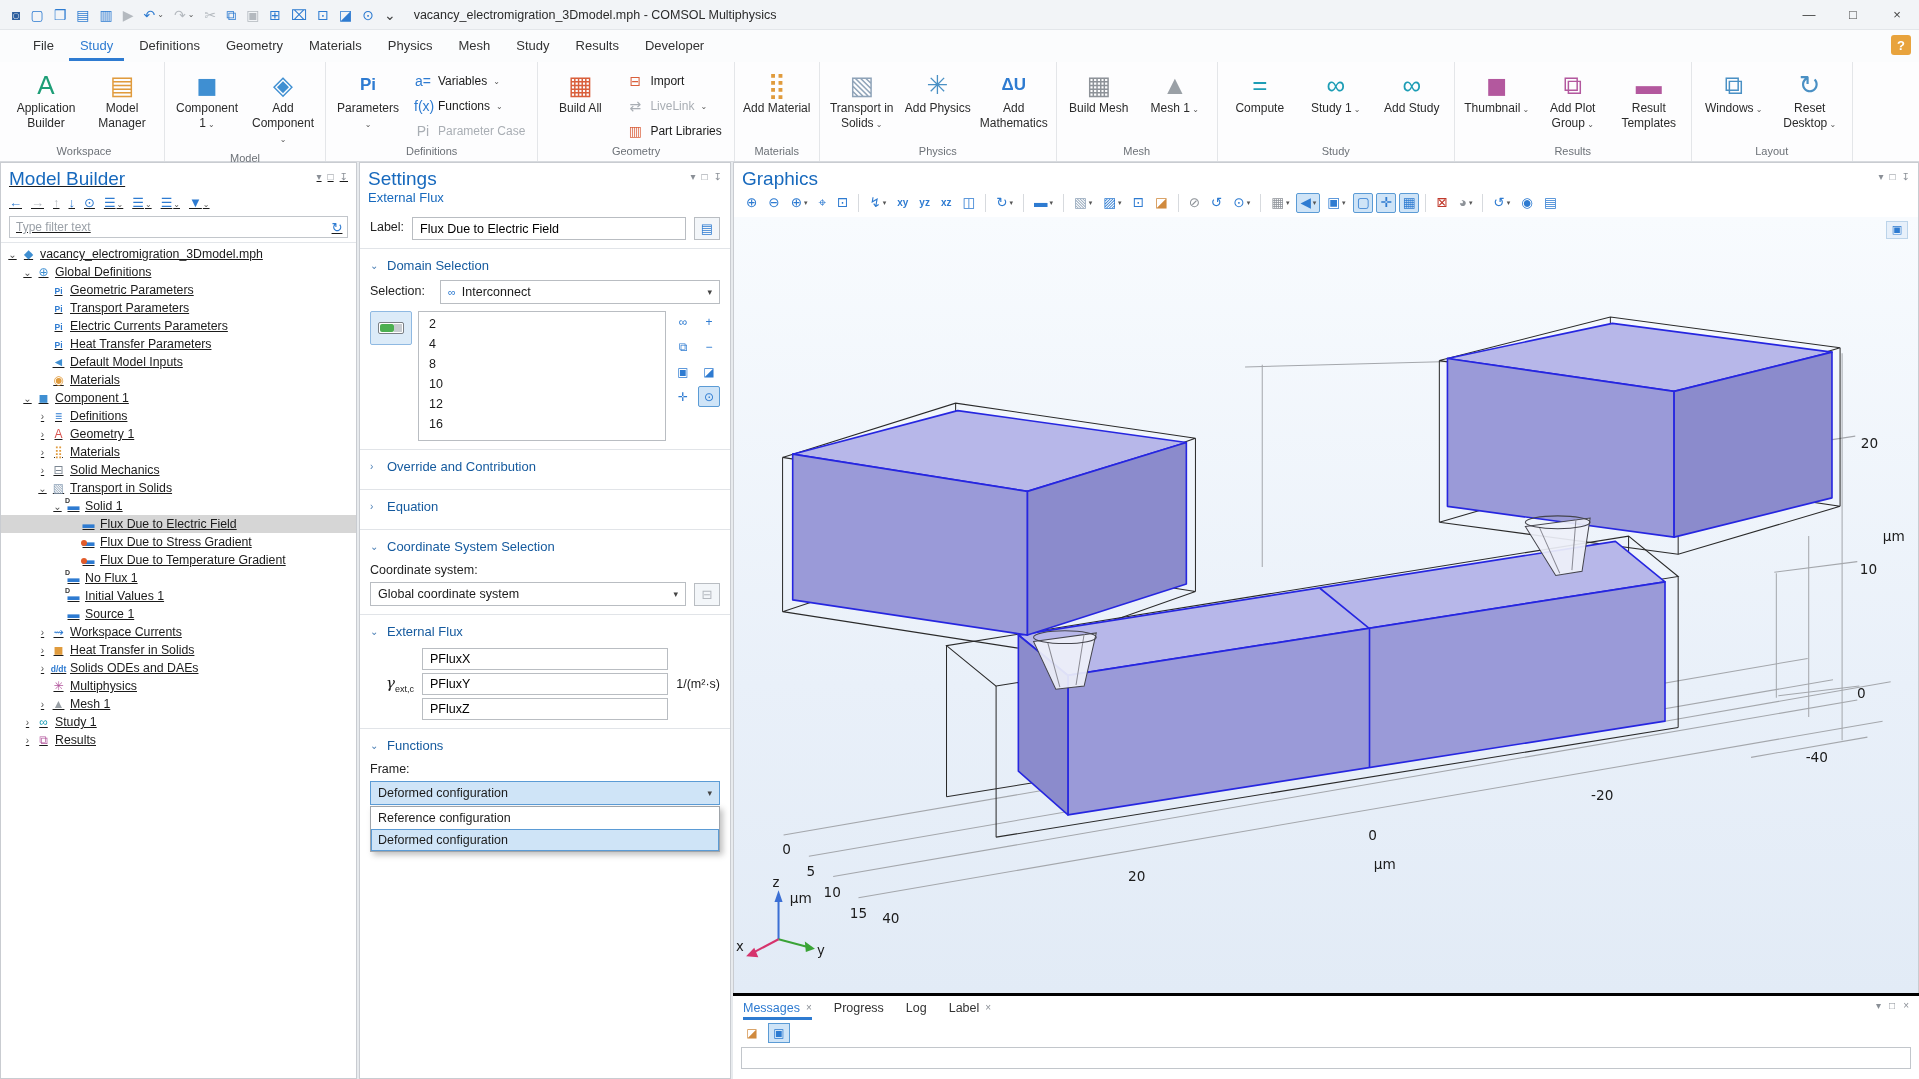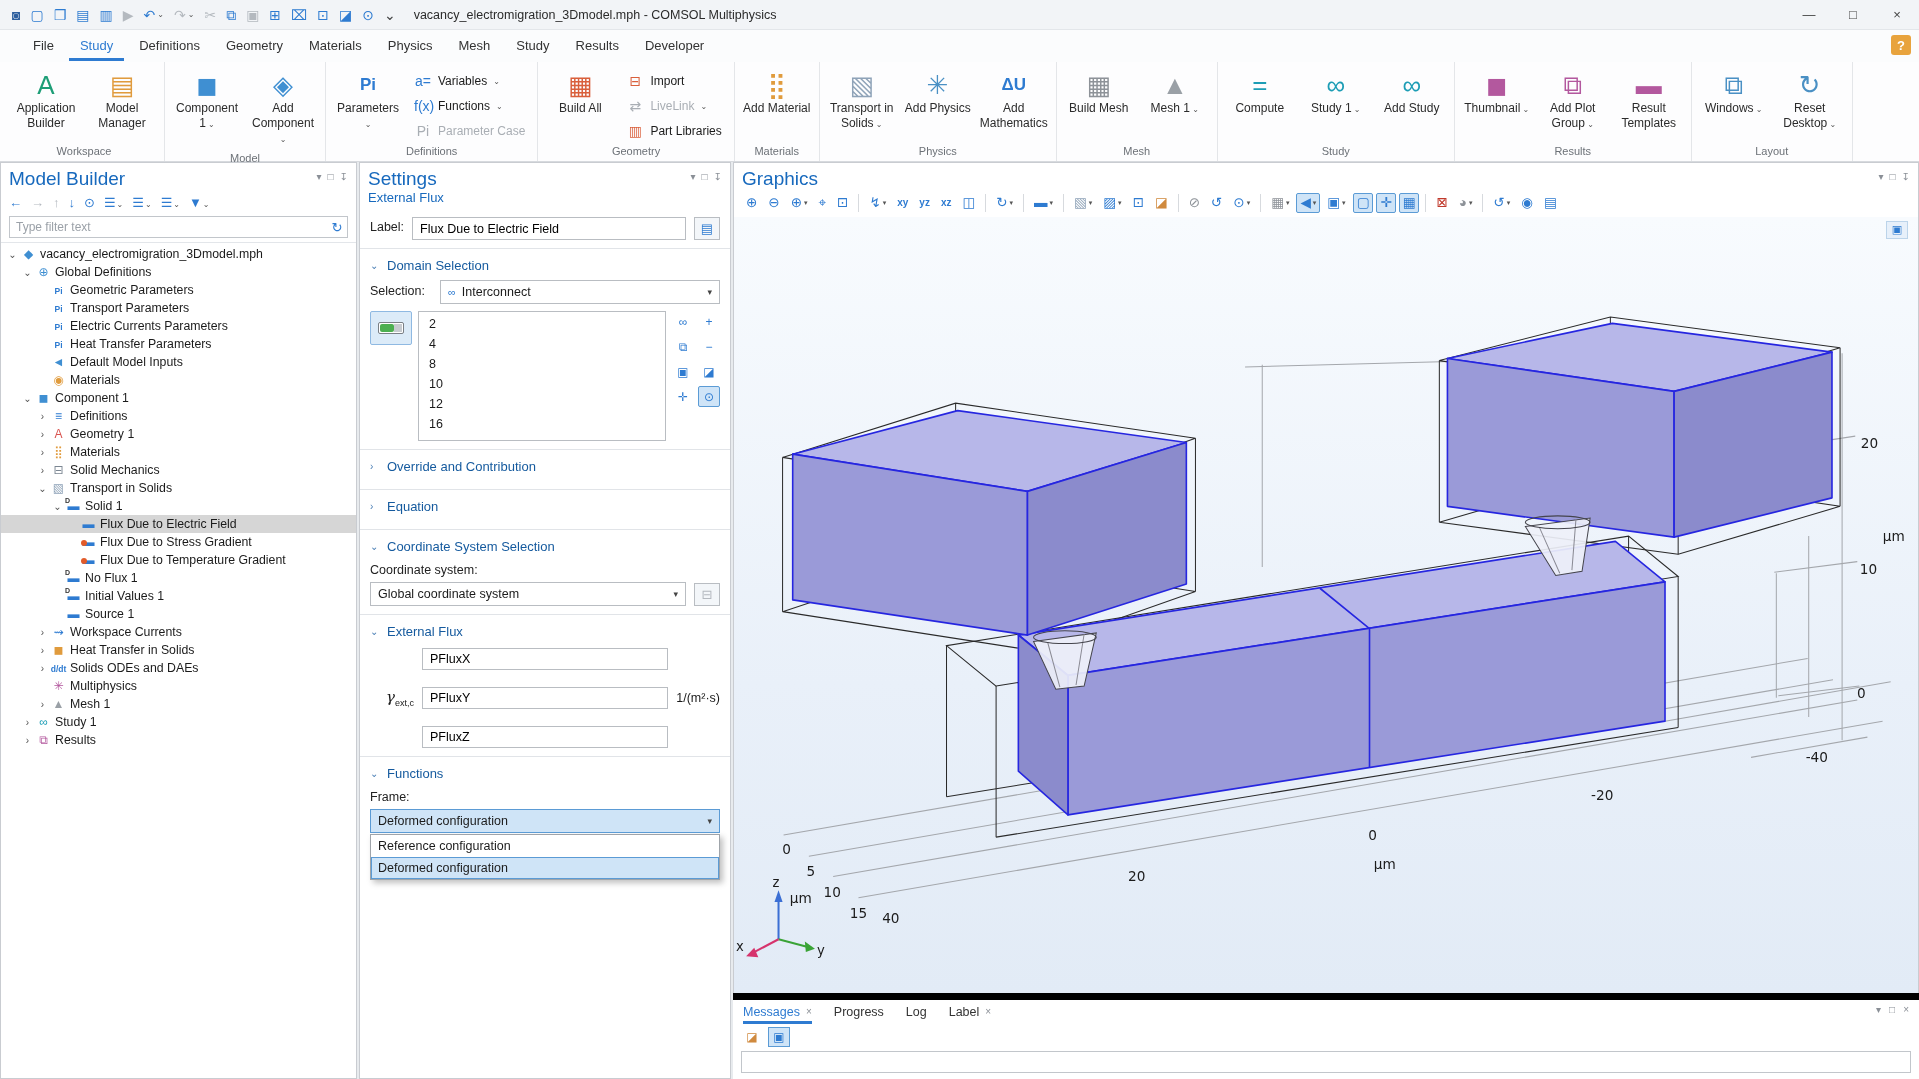--- a/index.html
+++ b/index.html
@@ -46,21 +46,21 @@
 
   
   .main { flex:1; display:flex; min-height:0; }
   .panel { background:#fff; border:1px solid #c9ccd1; display:flex; flex-direction:column; min-height:0; }
   .panel-head { display:flex; align-items:flex-start; justify-content:space-between; padding:5px 8px 0; }
   .panel-title { font-size:19px; color:#1769bd; font-weight:400; }
   .panel-ctrls { display:flex; gap:6px; padding-top:3px; }
   .pc { font-size:10px; color:#8a8f96; }
 
   
-  .mb { width:357px; }
+  .mb { width:357px;text-decoration:underline; }
   .mb-tools { display:flex; align-items:center; gap:9px; padding:5px 8px 4px; }
   .mbt { font-size:13px; color:#2e7bd1; }
   .mbt.dis { color:#b4b9bf; }
   .mbt .arr { font-size:8px; color:#555; margin-left:1px; }
   .mb-filter { display:flex; align-items:center; margin:2px 8px 4px; border:1px solid #c2c6cb; height:22px; }
   .mb-filter input { flex:1; border:0; outline:0; padding:0 6px; font-size:12px; color:#333; font-family:inherit; }
   .mb-filter input::placeholder { color:#9ba1a8; }
   .mb-refresh { width:20px; text-align:center; color:#2e7bd1; font-size:13px; }
   .tree { flex:1; overflow:hidden; border-top:1px solid #e3e6ea; padding-top:2px; }
   .tree-row { display:flex; align-items:center; height:18px; white-space:nowrap; cursor:default; }
@@ -100,21 +100,21 @@
   .dom-item { height:20px; line-height:20px; padding-left:10px; font-size:12.5px; }
   .sel-tools { display:grid; grid-template-columns:22px 22px; gap:4px; }
   .stool { width:22px; height:21px; display:flex; align-items:center; justify-content:center; font-size:12px;
     color:#2e7bd1; border:1px solid transparent; border-radius:2px; }
   .stool.active { background:#cfe4f7; border-color:#5b9bd5; }
   .cap { font-size:12.5px; color:#222; padding:2px 0 5px; }
   .flux-grid { display:flex; align-items:center; gap:8px; margin-top:2px; }
   .flux-sym { width:44px; text-align:right; font-size:13px; }
   .flux-sym i { font-family:"DejaVu Serif",serif; font-size:15px; }
   .flux-sym sub { font-size:9px; }
-  .flux-fields { flex:1; display:flex; flex-direction:column; gap:17px; }
+  .flux-fields { flex:1; display:flex; flex-direction:column; gap:3px; }
   .flux-fields input { height:22px; border:1px solid #b9bdc2; padding:0 7px; font-size:12.5px; font-family:inherit; width:100%; }
   .flux-unit { font-size:12.5px; white-space:nowrap; }
   .dd-panel { border:1px solid #9fa4aa; background:#fff; box-shadow:3px 3px 6px rgba(0,0,0,.25); margin-top:1px; }
   .dd-opt { height:22px; line-height:20px; padding:0 6px; font-size:12.5px; border:1px solid transparent; }
   .dd-opt.sel { background:#cfe4f7; border-color:#5b9bd5; }
 
   
   .rightcol { flex:1; margin-left:2px; display:flex; flex-direction:column; min-width:0; }
   .gfx { flex:1; display:flex; flex-direction:column; min-height:0; }
   .gfx-tools { display:flex; align-items:center; gap:3px; padding:3px 8px 4px; flex-wrap:nowrap; }
@@ -123,21 +123,21 @@
   .gt .g.small { font-size:10px; font-weight:bold; }
   .gt .arr { font-size:7px; color:#555; margin-left:2px; }
   .gt.active { background:#cfe4f7; border-color:#5b9bd5; }
   .gt-sep { width:1px; height:18px; background:#d7dade; margin:0 3px; }
   .canvas { flex:1; position:relative; min-height:0; }
   .canvas svg { width:100%; height:100%; display:block; }
   .corner-ico { position:absolute; top:4px; right:10px; width:22px; height:18px; background:#e7f0fa;
     border:1px solid #bcd4ea; color:#2e7bd1; font-size:11px; display:flex; align-items:center; justify-content:center; }
 
   
-  .msgs { height:86px; border-top:7px solid #000000; display:flex; flex-direction:column; background:#fff; position:relative; }
+  .msgs { height:86px; border-top:3px solid #000000; display:flex; flex-direction:column; background:#fff; position:relative; }
   .msg-tabs { display:flex; align-items:center; height:24px; padding-left:10px; gap:22px; }
   .msg-tab { display:flex; align-items:center; gap:6px; font-size:12.5px; color:#333; height:100%;
     border-bottom:3px solid transparent; padding-top:2px; }
   .msg-tab.active { color:#2e7bd1; border-bottom-color:#2e7bd1; }
   .msg-tab .x { font-size:10px; color:#8a8f96; }
   .msg-ctrls { position:absolute; right:10px; top:4px; display:flex; gap:8px; }
   .msg-tools { display:flex; align-items:center; gap:5px; padding:3px 0 3px 8px; }
   .msg-tool { width:22px; height:20px; display:flex; align-items:center; justify-content:center; font-size:12px;
     border:1px solid transparent; }
   .msg-tool.active { background:#cfe4f7; border:1px solid #5b9bd5; color:#2e7bd1; }

